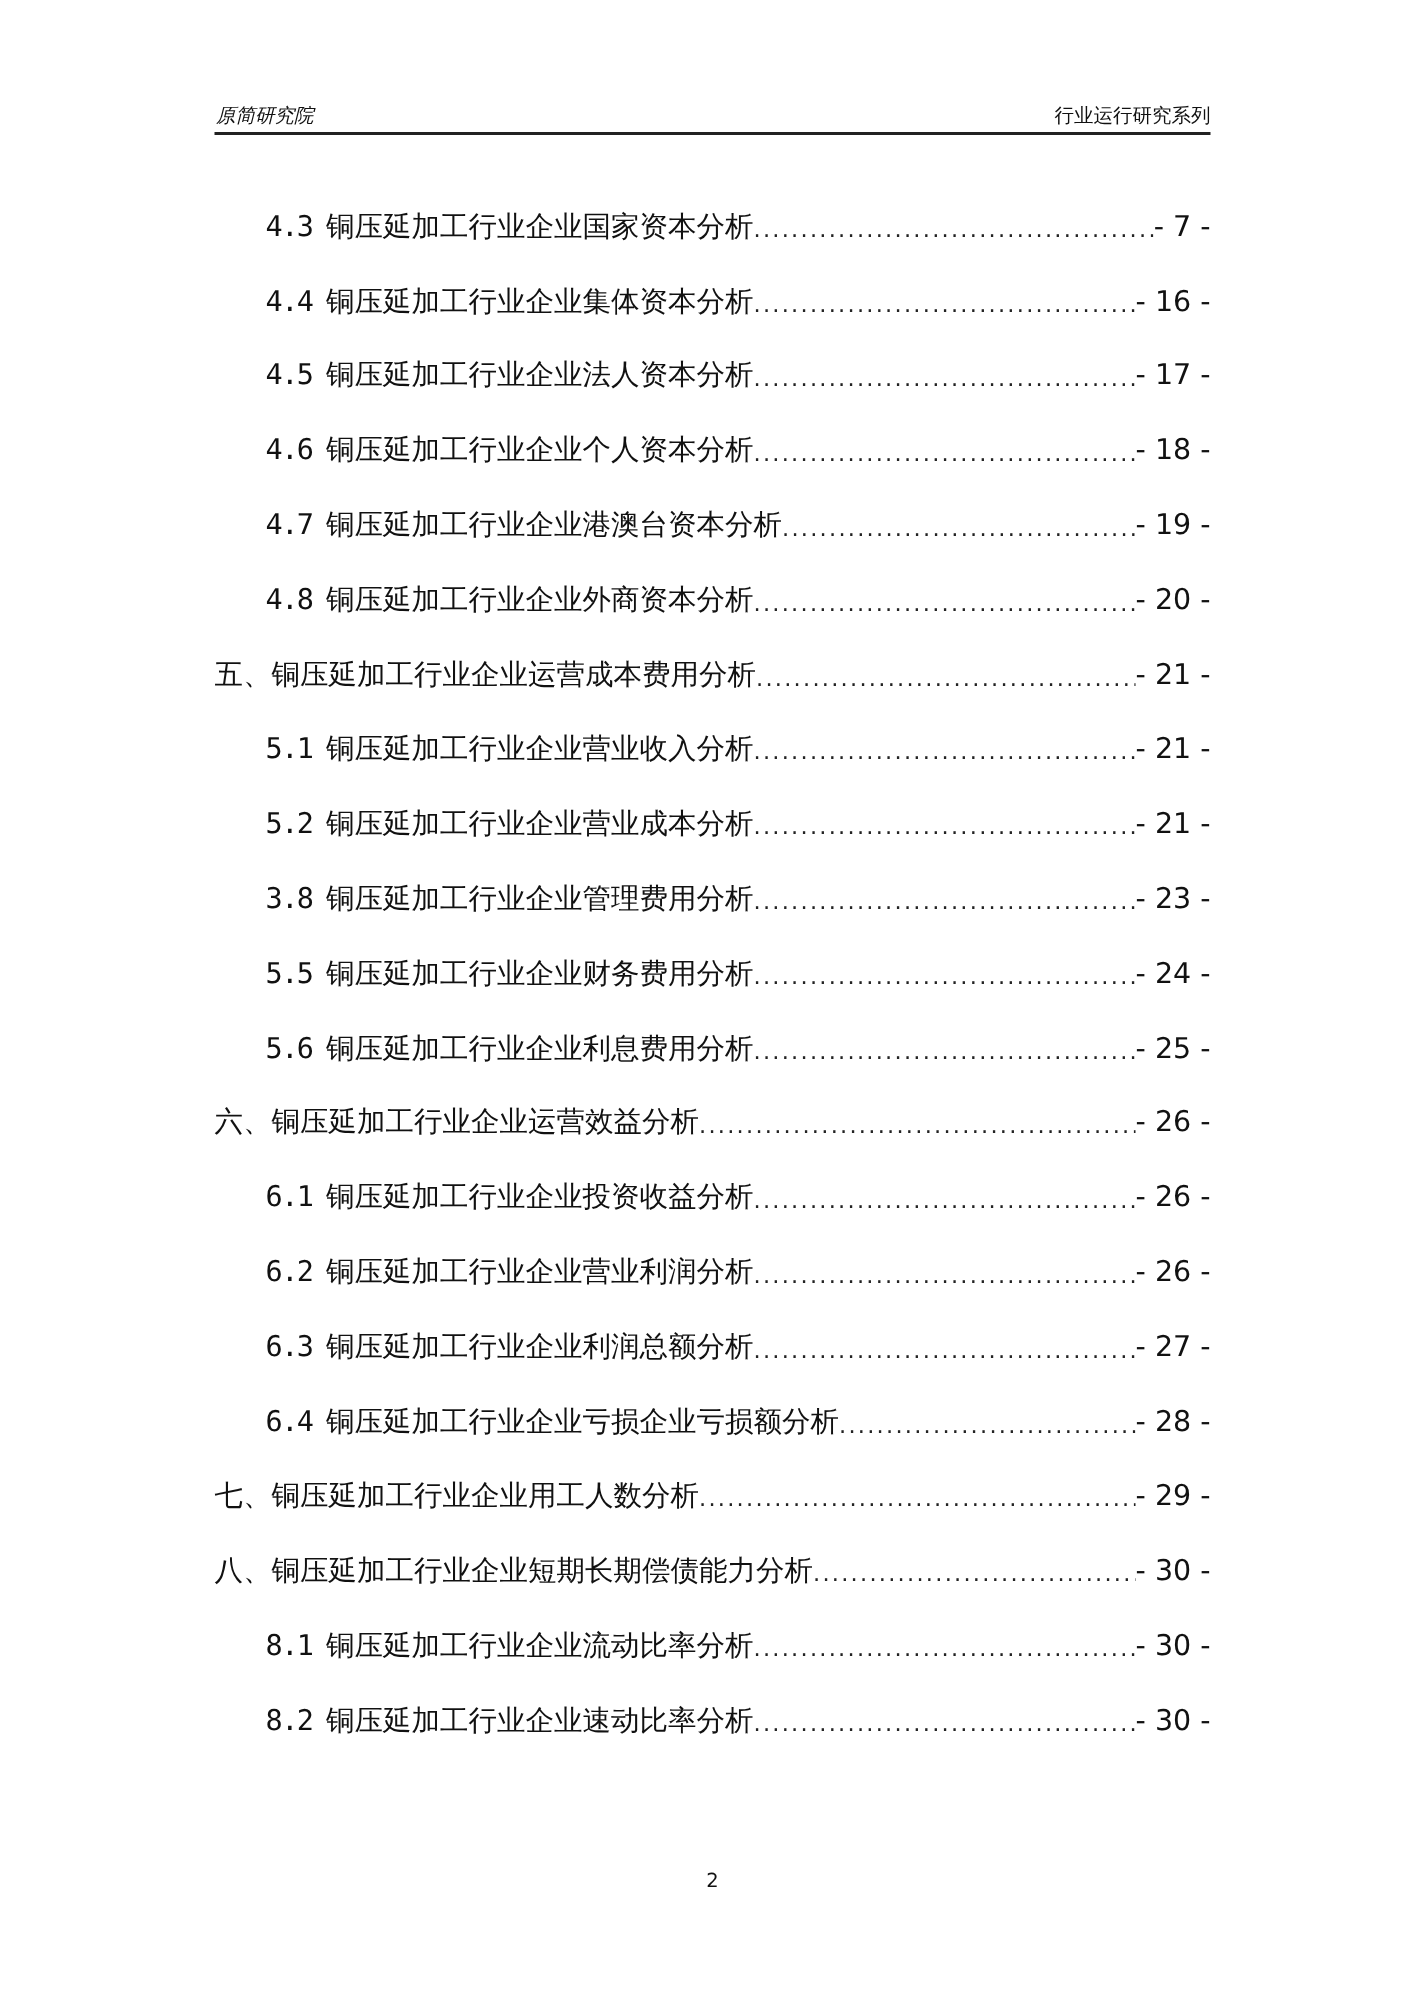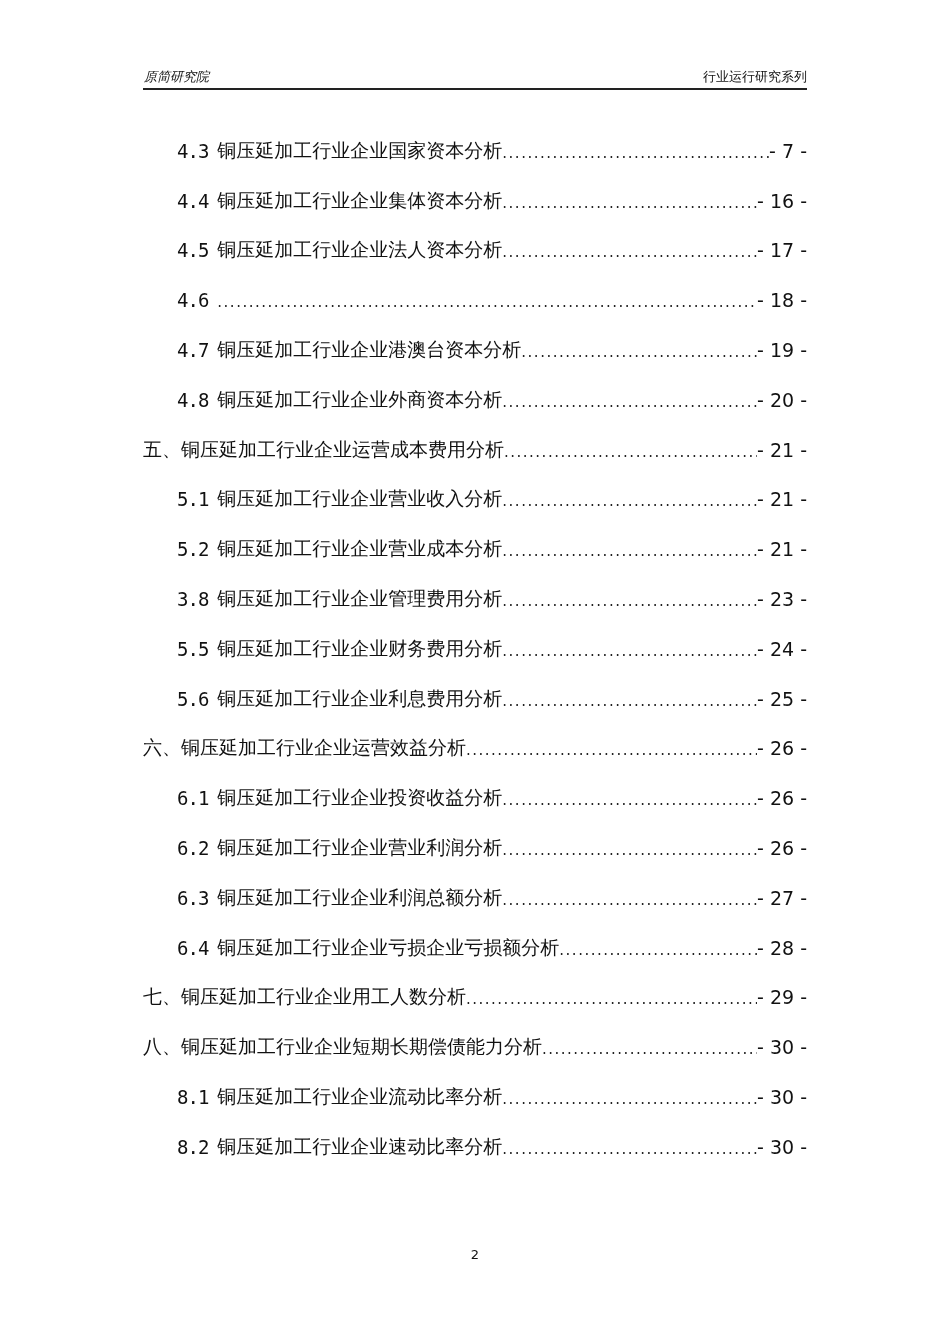--- a/index.html
+++ b/index.html
@@ -44,20 +44,21 @@
       <span class="page">- 16 -</span>
     </div>
   <div class="row l2">
       <span class="num">4.5</span>
       <span class="title">铜压延加工行业企业法人资本分析</span>
       <span class="dots"></span>
       <span class="page">- 17 -</span>
     </div>
   <div class="row l2">
       <span class="num">4.6</span>
+      <span class="title">铜压延加工行业企业个人资本分析</span>
       <span class="dots"></span>
       <span class="page">- 18 -</span>
     </div>
   <div class="row l2">
       <span class="num">4.7</span>
       <span class="title">铜压延加工行业企业港澳台资本分析</span>
       <span class="dots"></span>
       <span class="page">- 19 -</span>
     </div>
   <div class="row l2">

